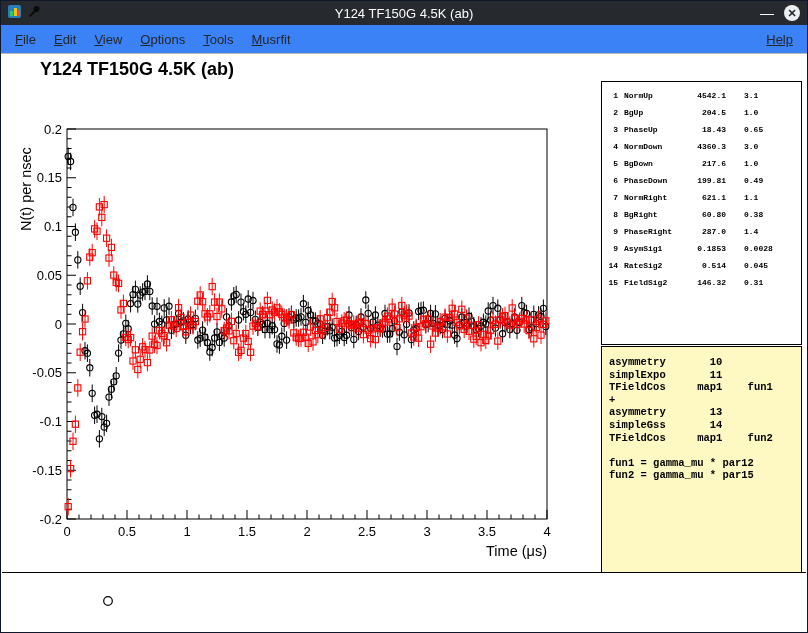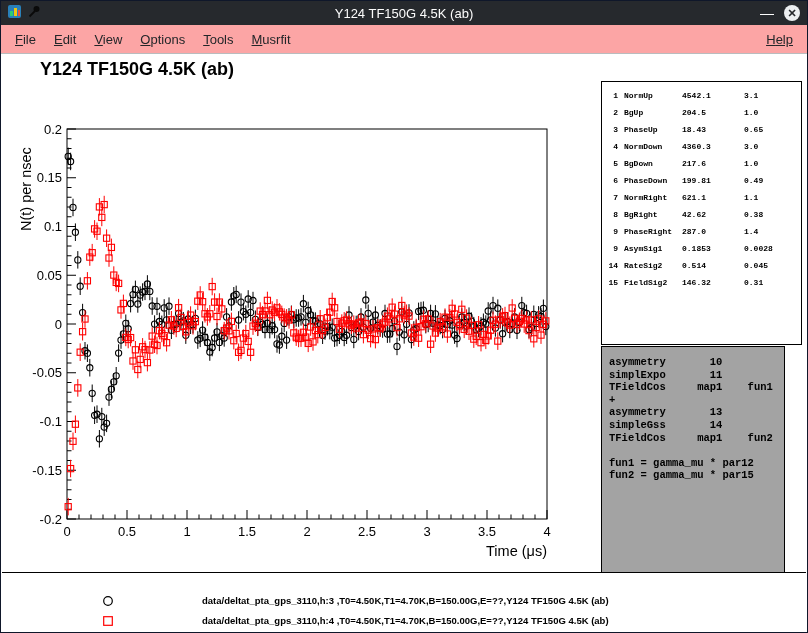--- a/index.html
+++ b/index.html
@@ -16,47 +16,47 @@
                     font-size:13px; color:#fcfcfc; }
   .titlebar-right { margin-left:auto; display:flex; align-items:center; gap:10px;
                     padding-right:7px; z-index:2; }
   .min-btn { color:#fcfcfc; font-size:14px; line-height:14px; }
   .close-btn { width:16px; height:16px; border-radius:50%; background:#eceff1;
                color:#26292d; font-size:11px; line-height:16px; text-align:center;
                font-weight:bold; }
 
   
   .menubar { position:absolute; top:24px; left:0; right:0; height:29px;
-             background:#fca5a5; border-bottom:1px solid #b9bcbe; display:flex;
+             background:#3b82f6; border-bottom:1px solid #b9bcbe; display:flex;
              align-items:center; font-size:13px; color:#232629; padding:0 5px; }
   #menu-left { display:flex; }
   .menu-item { padding:5px 9px; cursor:default; }
   .menu-help { margin-left:auto;text-decoration:underline; }
 
   
   .canvas { position:absolute; top:54px; left:1px; right:1px; bottom:1px; background:#fff; }
   .plot-title { position:absolute; left:38px; top:4px; font-size:18px; font-weight:bold; color:#000; }
   #chart { position:absolute; left:8px; top:30px; }
   .tick { font-family:"Liberation Sans",sans-serif; font-size:13px; fill:#000; }
   .axis-title { font-family:"Liberation Sans",sans-serif; font-size:14.5px; fill:#000; }
 
   
   .params-box { position:absolute; left:599px; top:26px; width:201px; height:264px;
                 border:1px solid #000; background:#fff; padding:5px 0 0 6px;
                 font-family:"Liberation Mono","DejaVu Sans Mono",monospace;
                 font-weight:bold; font-size:8px; overflow:hidden; }
   .param-row { display:grid; grid-template-columns:10px 52px 44px auto;
                column-gap:6px; line-height:17px; white-space:nowrap; }
   .param-idx { text-align:right; }
-  .param-val { }
+  .param-val { text-align:right; }
   .param-err { padding-left:12px; }
 
   
-  .theory-box { position:absolute; left:599px; top:291px; width:184px; height:227px;
-                border:1px solid #000; background:#a3a3a3; padding:9px 0 0 7px; overflow:hidden; }
+  .theory-box { position:absolute; left:599px; top:291px; width:201px; height:227px;
+                border:1px solid #000; background:#fef9c3; padding:9px 0 0 7px; overflow:hidden; }
   .theory-box pre { font-family:"Liberation Mono","DejaVu Sans Mono",monospace;
                     font-weight:bold; font-size:10.5px; line-height:12.6px; }
 
   
   .bottom-divider { position:absolute; left:0; right:0; top:517px; border-top:1px solid #000; }
   .status-line { position:absolute; left:10px; top:522px; font-size:9.5px; font-weight:bold;
                  color:#000; white-space:nowrap; }
   .legend { position:absolute; left:0; top:536px; right:0; }
   .legend-row { position:relative; height:20px; }
   .legend-marker { position:absolute; left:99px; top:3px; width:14px; height:14px; }
@@ -1053,21 +1053,21 @@
           </div>
           <div class="param-row">
             <span class="param-idx">7</span>
             <span class="param-name">NormRight</span>
             <span class="param-val">621.1</span>
             <span class="param-err">1.1</span>
           </div>
           <div class="param-row">
             <span class="param-idx">8</span>
             <span class="param-name">BgRight</span>
-            <span class="param-val">42.62</span>
+            <span class="param-val">60.80</span>
             <span class="param-err">0.38</span>
           </div>
           <div class="param-row">
             <span class="param-idx">9</span>
             <span class="param-name">PhaseRight</span>
             <span class="param-val">287.0</span>
             <span class="param-err">1.4</span>
           </div>
           <div class="param-row">
             <span class="param-idx">9</span>
@@ -1102,24 +1102,17 @@
 fun1 = gamma_mu * par12
 fun2 = gamma_mu * par15</pre>
     </div>
 
     <div class="bottom-divider"></div>
     <div class="legend" id="legend-rows">
         <div class="legend-row">
           <svg class="legend-marker" viewBox="0 0 14 14">
             <circle cx="7" cy="7" r="4.3" fill="none" stroke="#000000" stroke-width="1.2"></circle>
           </svg>
-          <span class="legend-text">data/deltat_pta_gps_3110,h:3 ,T0=4.50K,T1=4.70K,B=150.00G,E=??,Y124 TF150G 4.5K (ab)</span>
-        </div>
-        <div class="legend-row">
-          <svg class="legend-marker" viewBox="0 0 14 14">
-            <rect x="2.7" y="2.7" width="8.6" height="8.6" fill="none" stroke="#ff0000" stroke-width="1.2"></rect>
-          </svg>
-          <span class="legend-text">data/deltat_pta_gps_3110,h:4 ,T0=4.50K,T1=4.70K,B=150.00G,E=??,Y124 TF150G 4.5K (ab)</span>
         </div>
       </div>
   </div>
 
 </div>
 
 </body></html>

